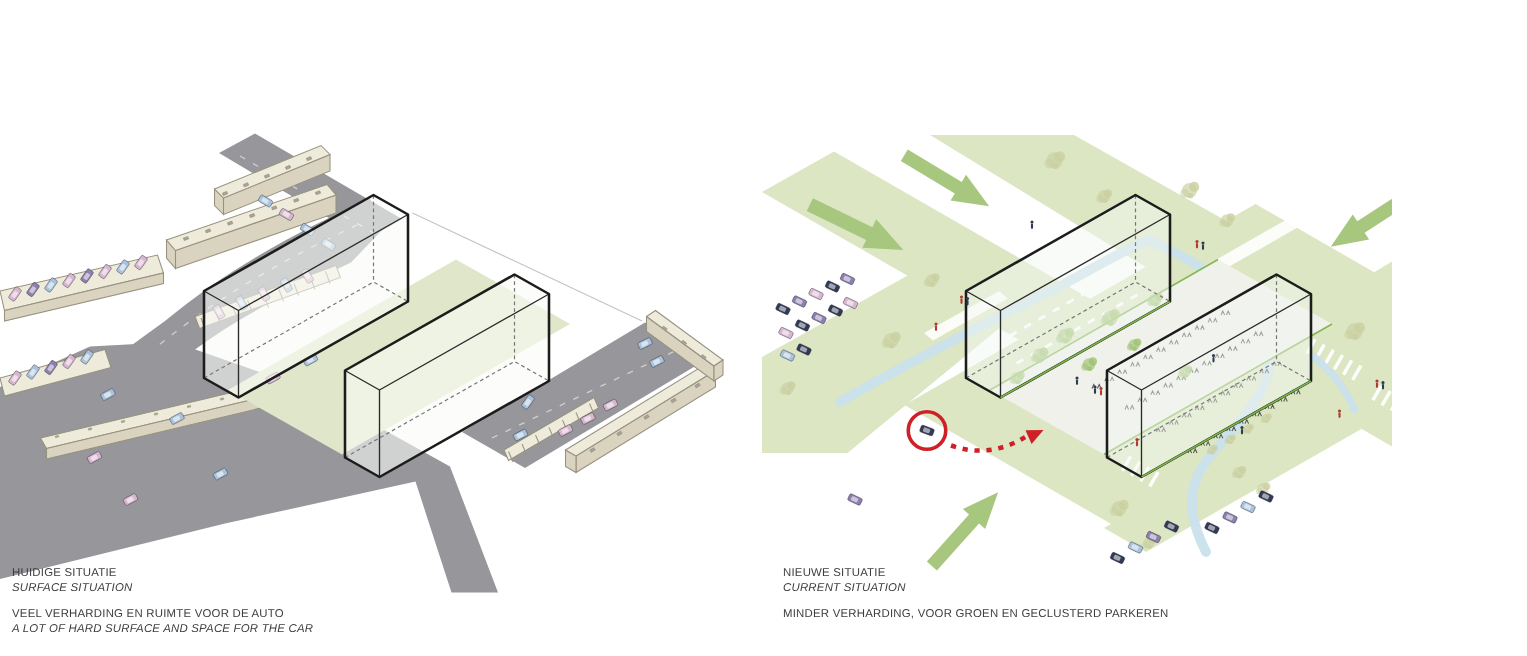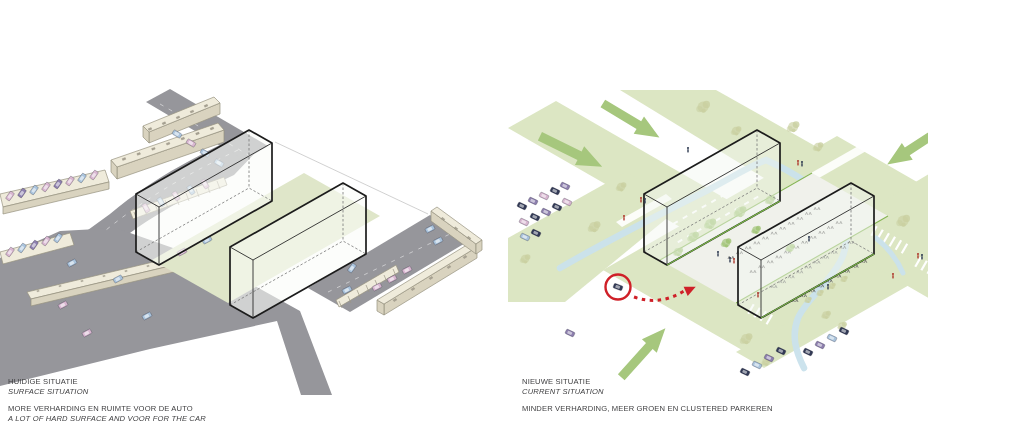--- a/index.html
+++ b/index.html
@@ -410,26 +410,26 @@
       <polygon class="redfill" points="176,286.4 188,287.5 179.1,295.9" transform="rotate(-6 180 290)"></polygon>
     </g>
   </svg>
 
   <div class="caption caption-left">
     <div class="blk">
       <div>HUIDIGE SITUATIE</div>
       <div class="em">SURFACE SITUATION</div>
     </div>
     <div>
-      <div>MORE VERHARDING EN RUIMTE VOOR DE AUTO</div>
-      <div class="em">A LOT OF  HARD SURFACE AND VOOR FOR THE CAR</div>
+      <div>VEEL VERHARDING EN RUIMTE VOOR DE AUTO</div>
+      <div class="em">A LOT OF  HARD SURFACE AND SPACE FOR THE CAR</div>
     </div>
   </div>
   <div class="caption caption-right">
     <div class="blk">
       <div>NIEUWE SITUATIE</div>
       <div class="em">CURRENT SITUATION</div>
     </div>
     <div>
-      <div>MINDER VERHARDING, MEER GROEN EN CLUSTERED PARKEREN</div>
+      <div>MINDER VERHARDING, VOOR GROEN EN GECLUSTERD PARKEREN</div>
     </div>
   </div>
 </div>
 
 </body></html>

